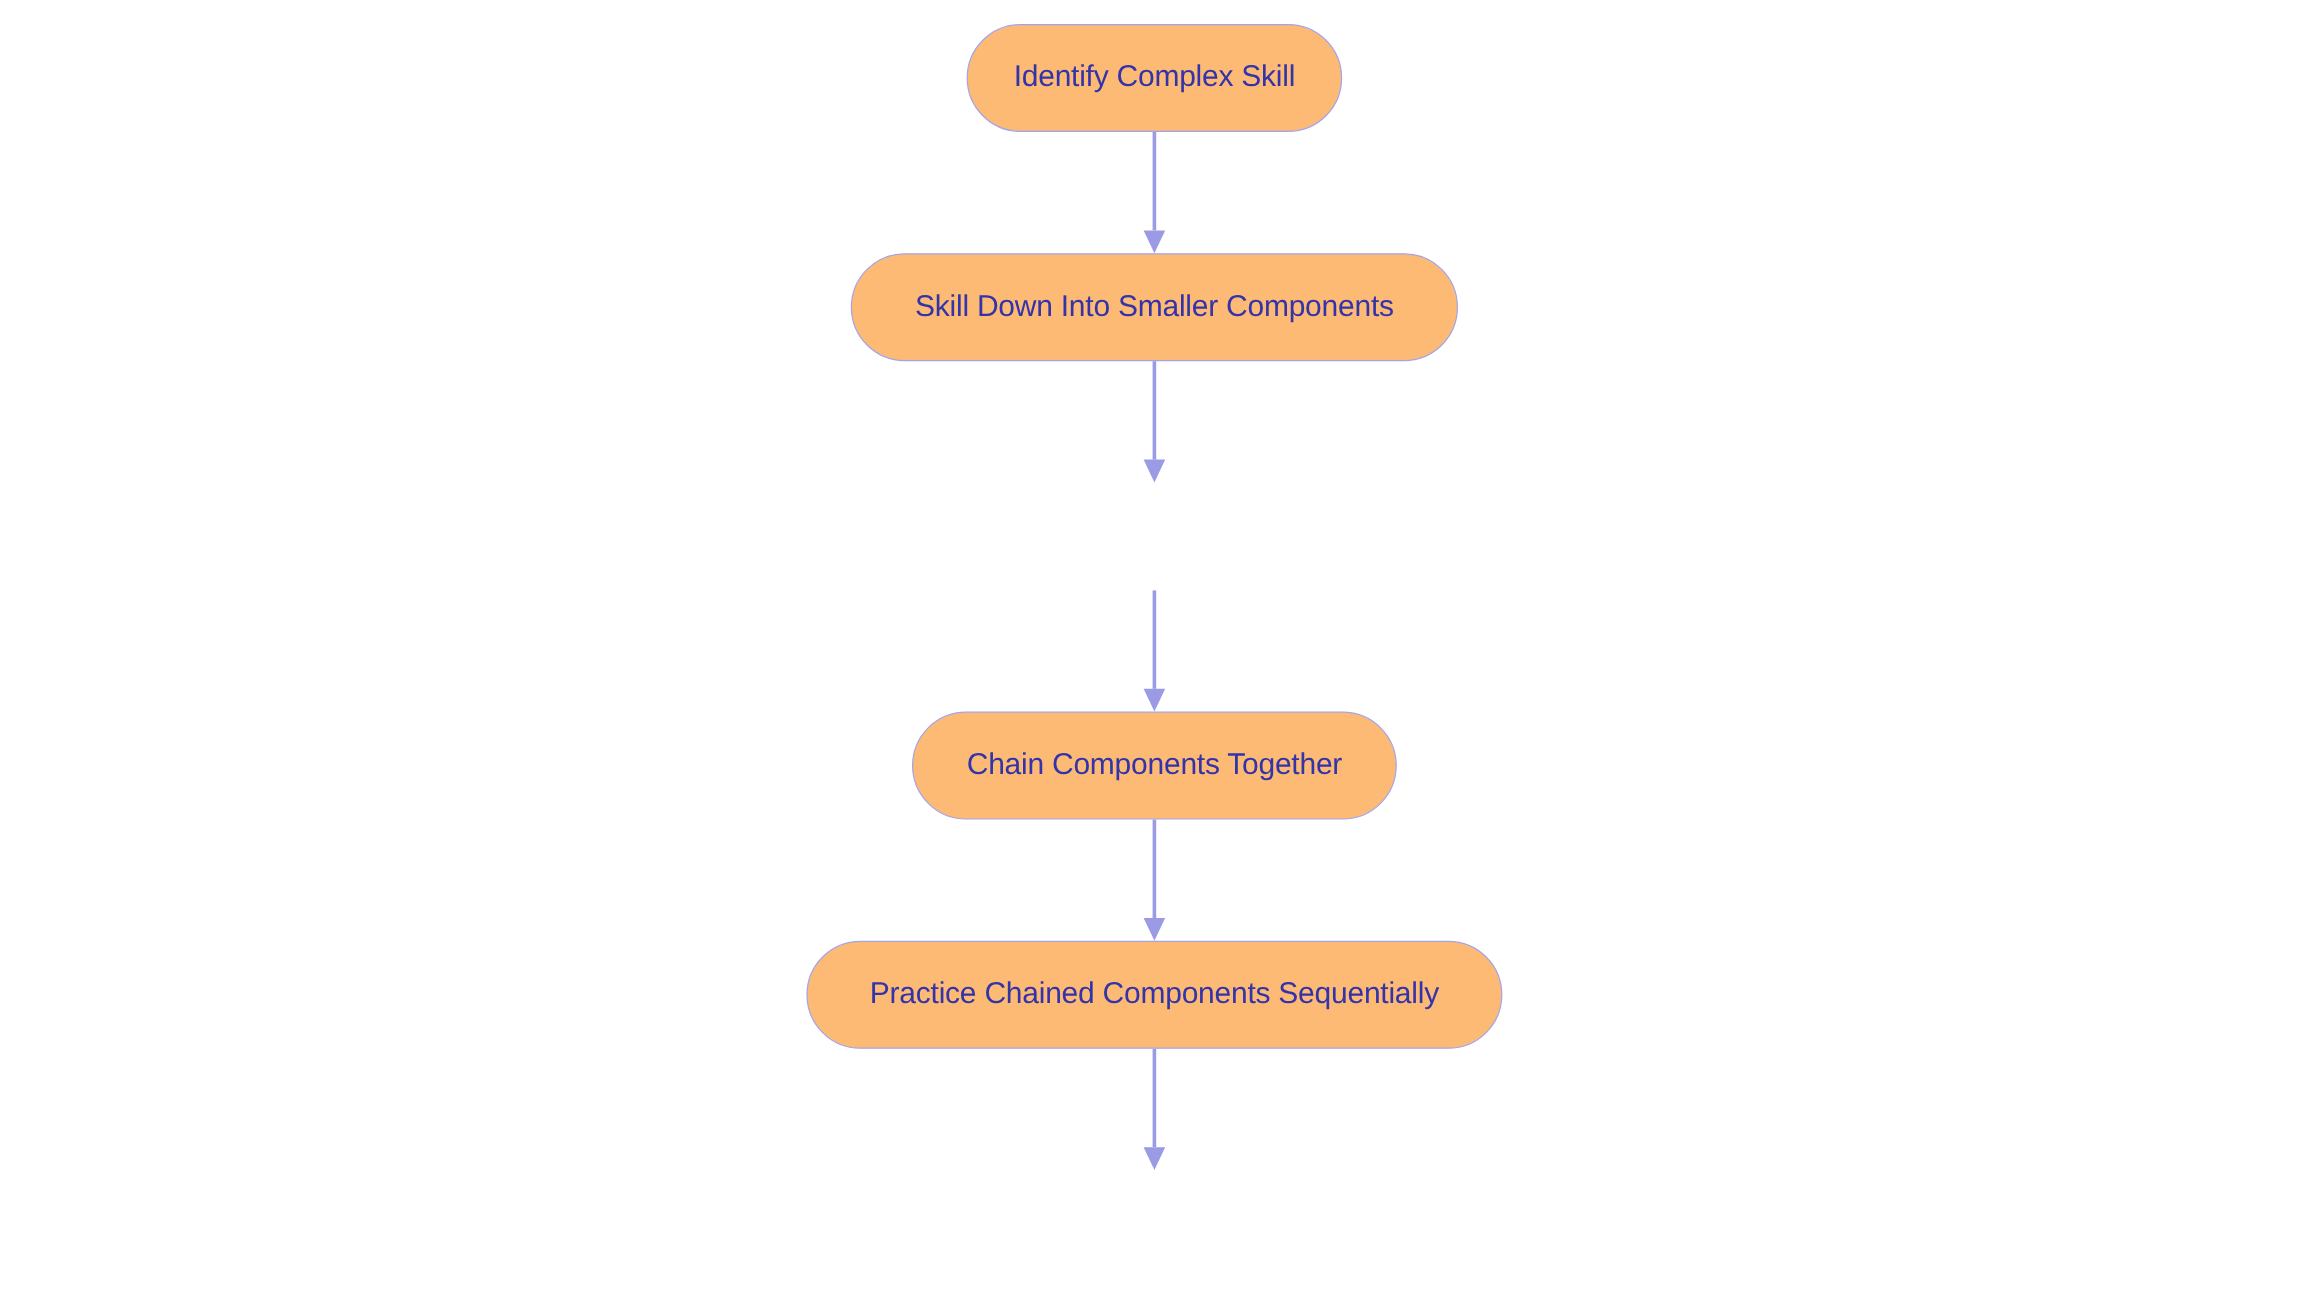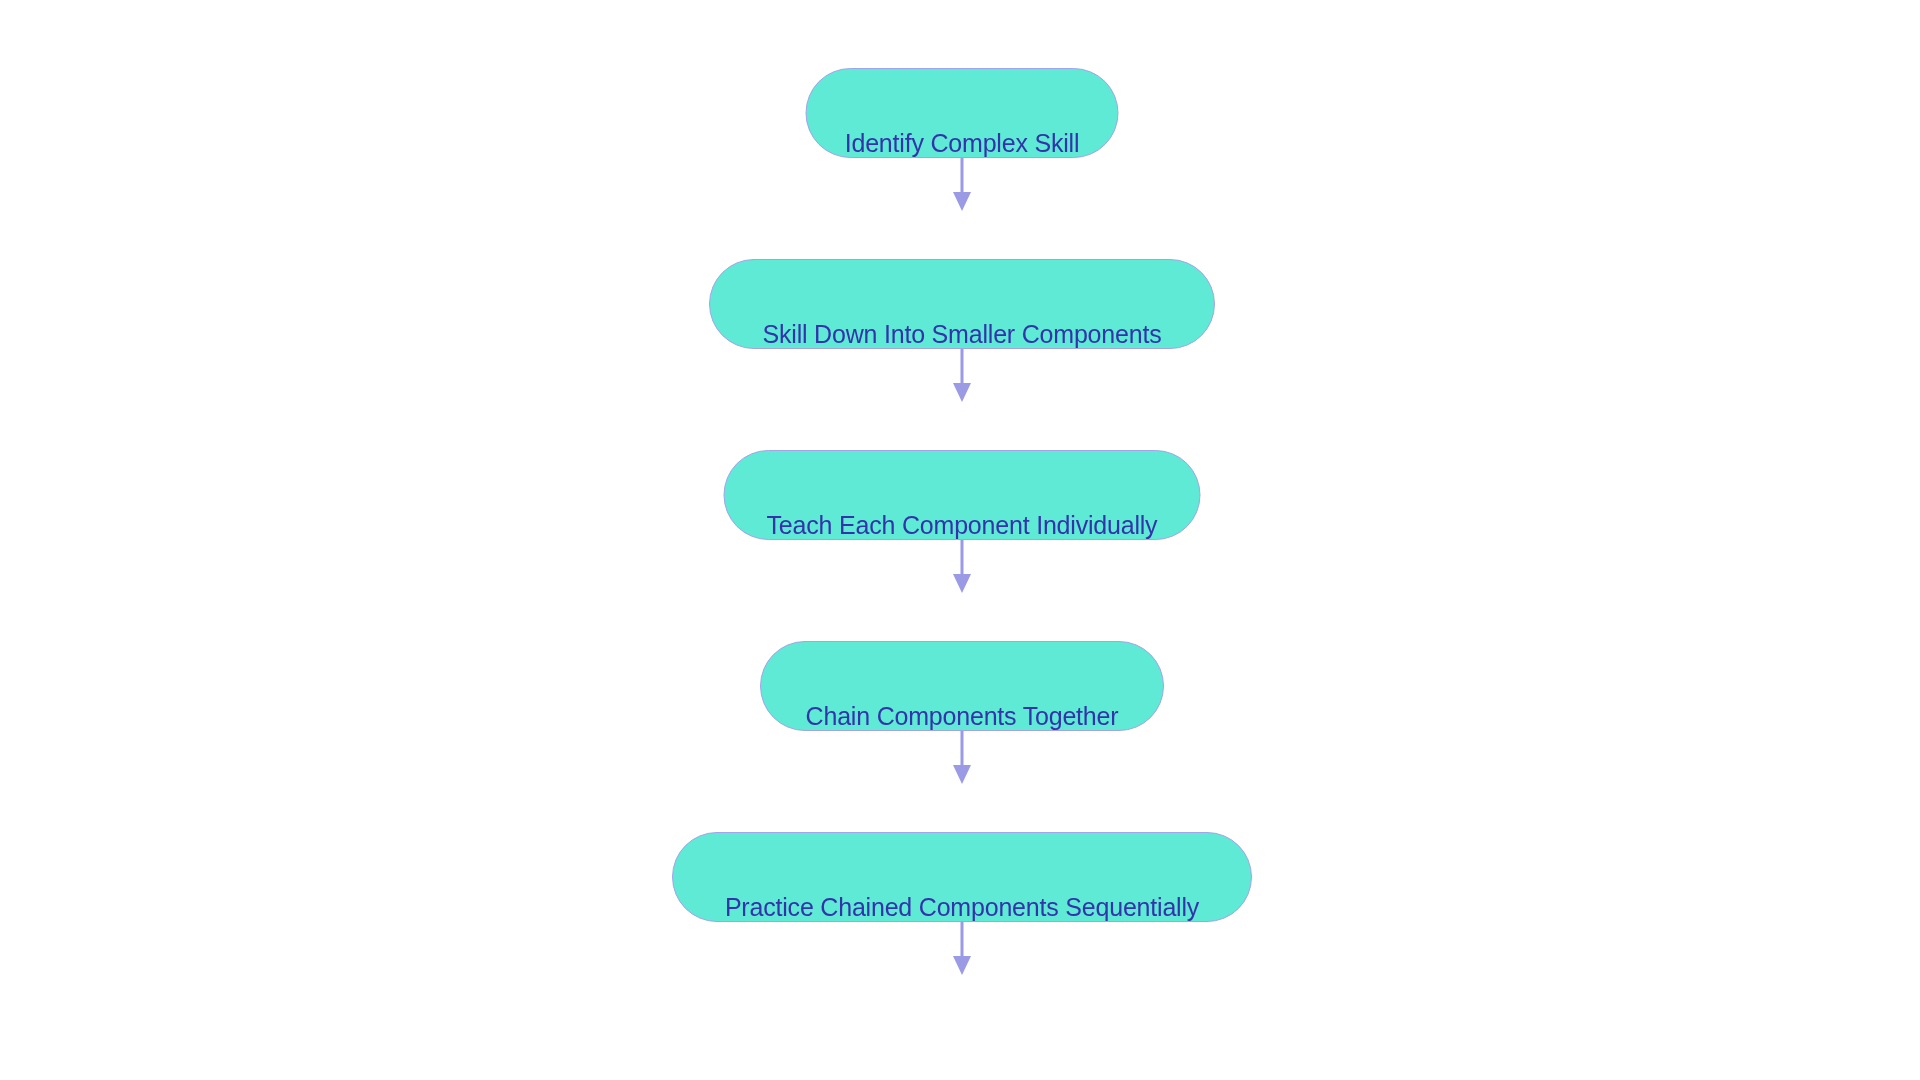--- a/index.html
+++ b/index.html
@@ -21,29 +21,28 @@
     height: 1080px;
     background: #ffffff;
   }
 
   
   .node {
     position: absolute;
     box-sizing: border-box;
     height: 90px;
     transform: translate(-50%, -50%);
-    background: #5eead4;
+    background: #fdba74;
     border: 1.6px solid #a3a3ea;
     border-radius: 46px;
     display: flex;
-    align-items: flex-end;
+    align-items: center;
     justify-content: center;
     text-align: center;
     z-index: 2;
-    margin-top: 48px;
   }
   .node-label {
     color: #3333aa;
     font-size: 25px;
     font-weight: 400;
     letter-spacing: -0.2px;
     line-height: 1.1;
     white-space: nowrap;
     padding: 0 16px;
   }
@@ -106,23 +105,20 @@
   </div>
 
   <div class="node" style="left:962px; top:65px; width:313px;">
     <span class="node-label">Identify Complex Skill</span>
   </div>
 
   <div class="node" style="left:962px; top:256px; width:506px;">
     <span class="node-label">Skill Down Into Smaller Components</span>
   </div>
 
-  <div class="node" style="left:962px; top:447px; width:477px;">
-    <span class="node-label">Teach Each Component Individually</span>
-  </div>
 
   <div class="node" style="left:962px; top:829px; width:580px;">
     <span class="node-label">Practice Chained Components Sequentially</span>
   </div>
 
   <div class="node" style="left:962px; top:638px; width:404px;">
     <span class="node-label">Chain Components Together</span>
   </div>
 
 

